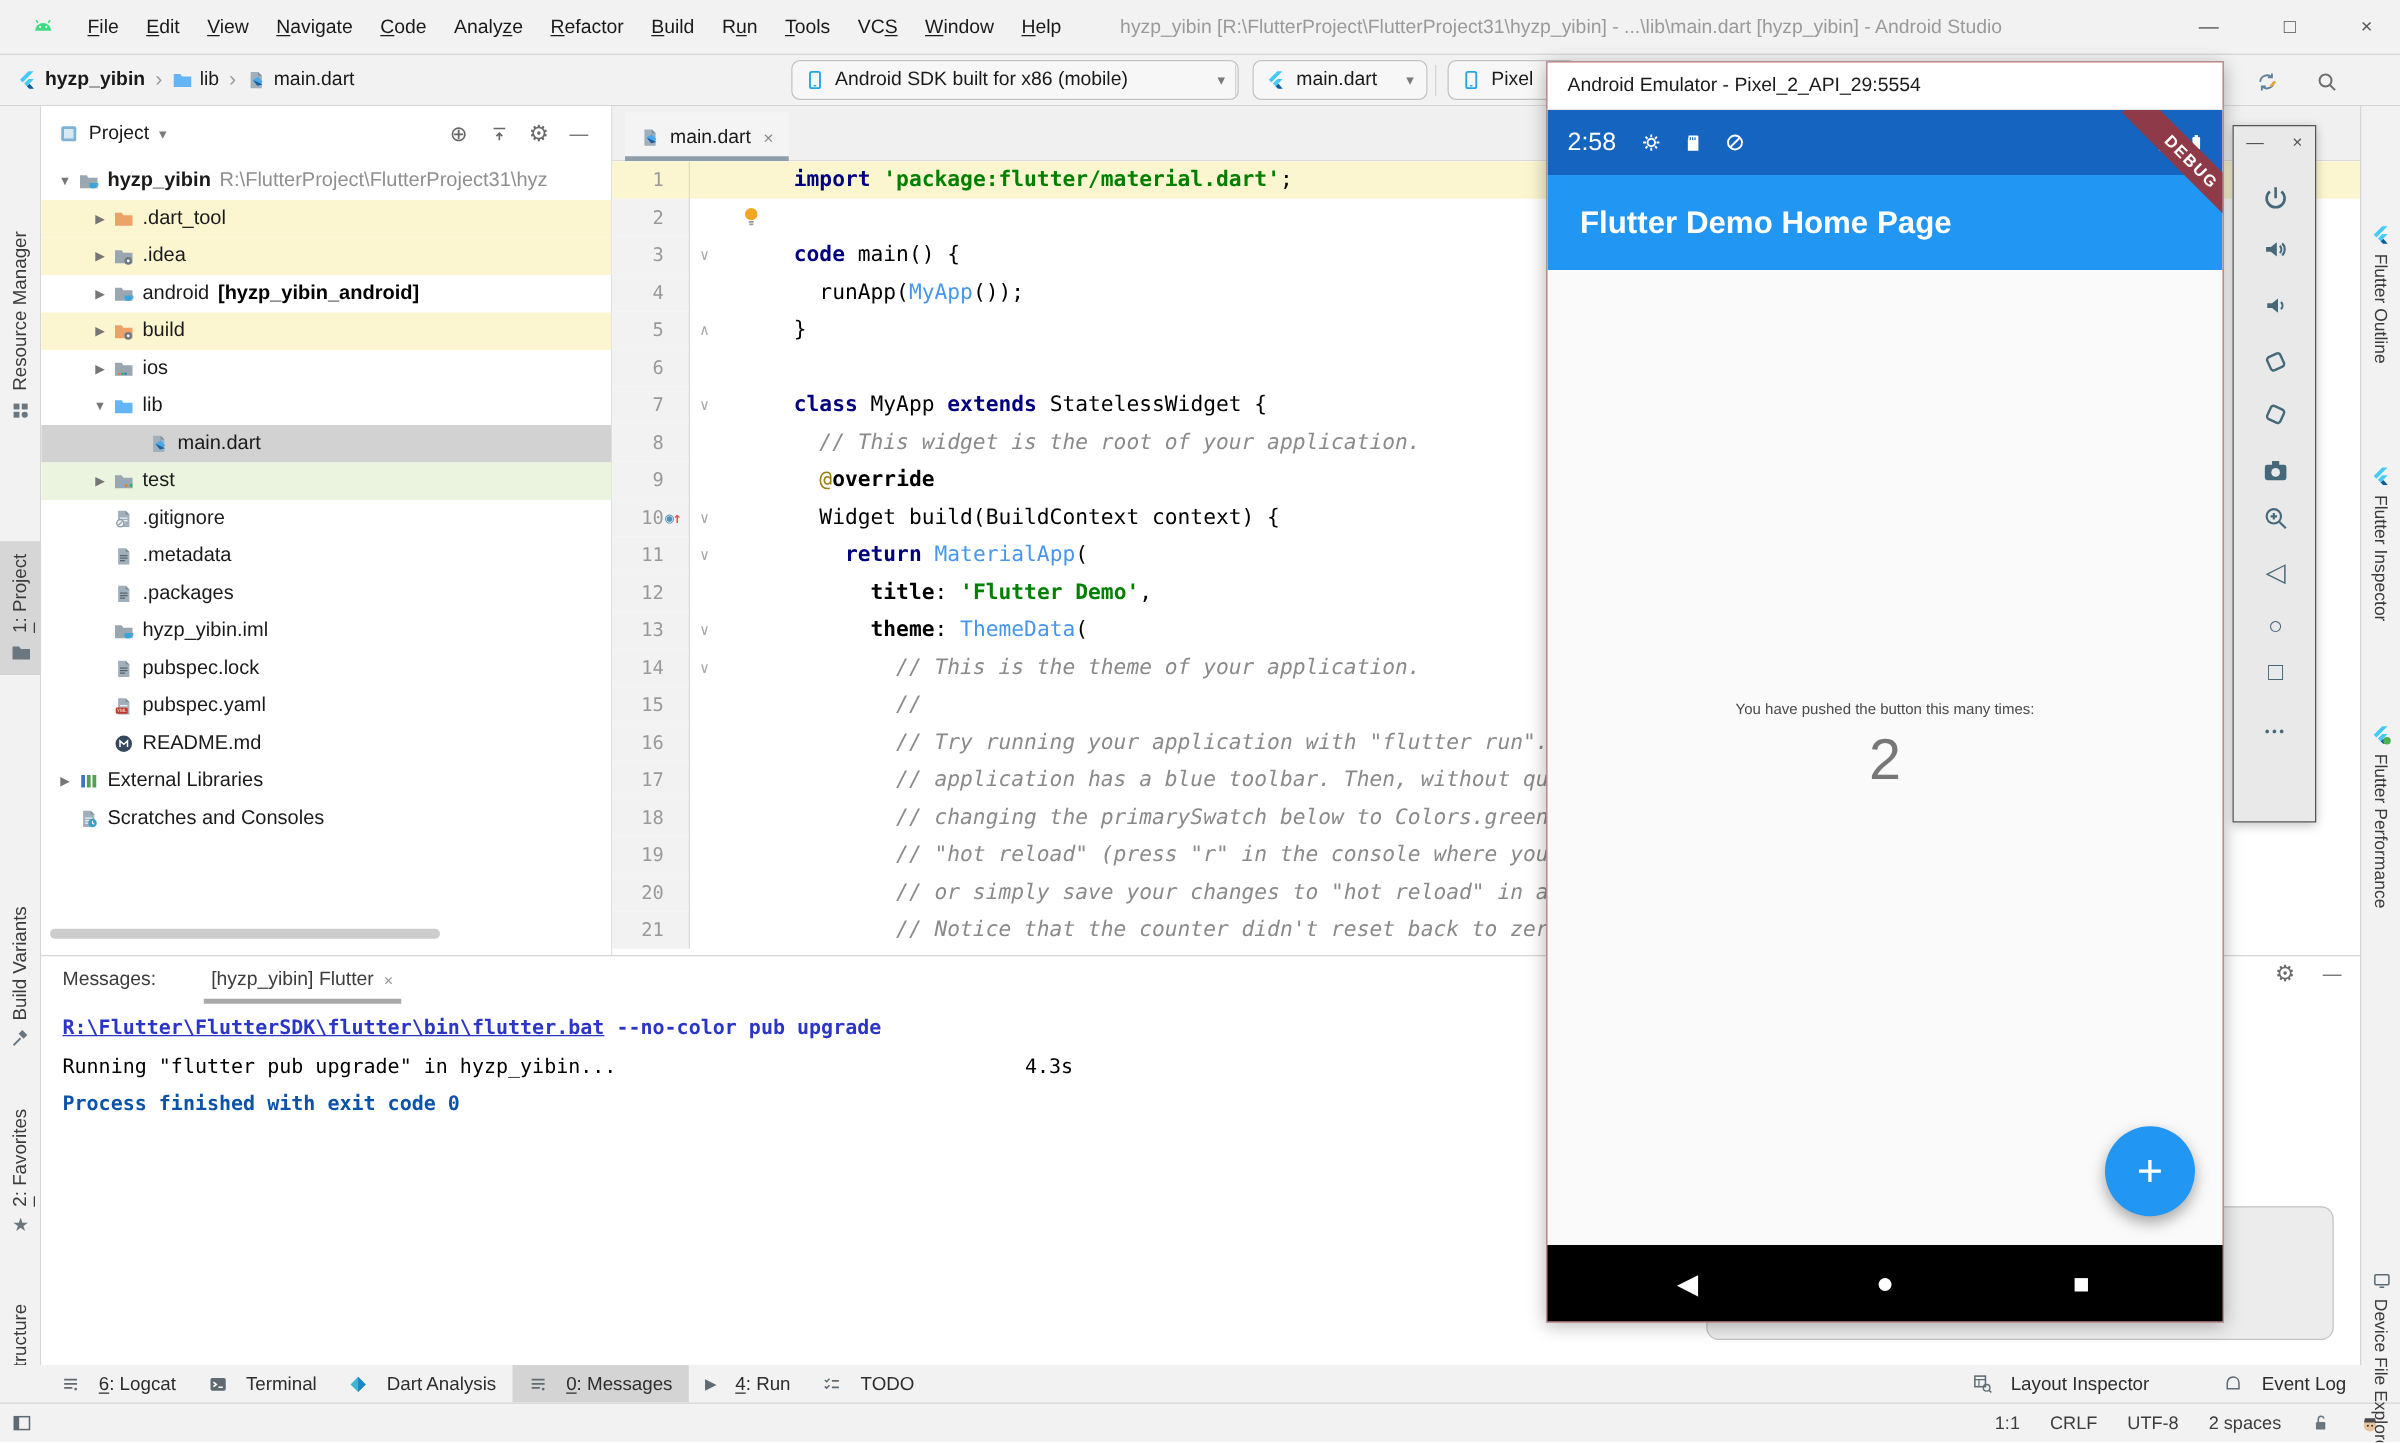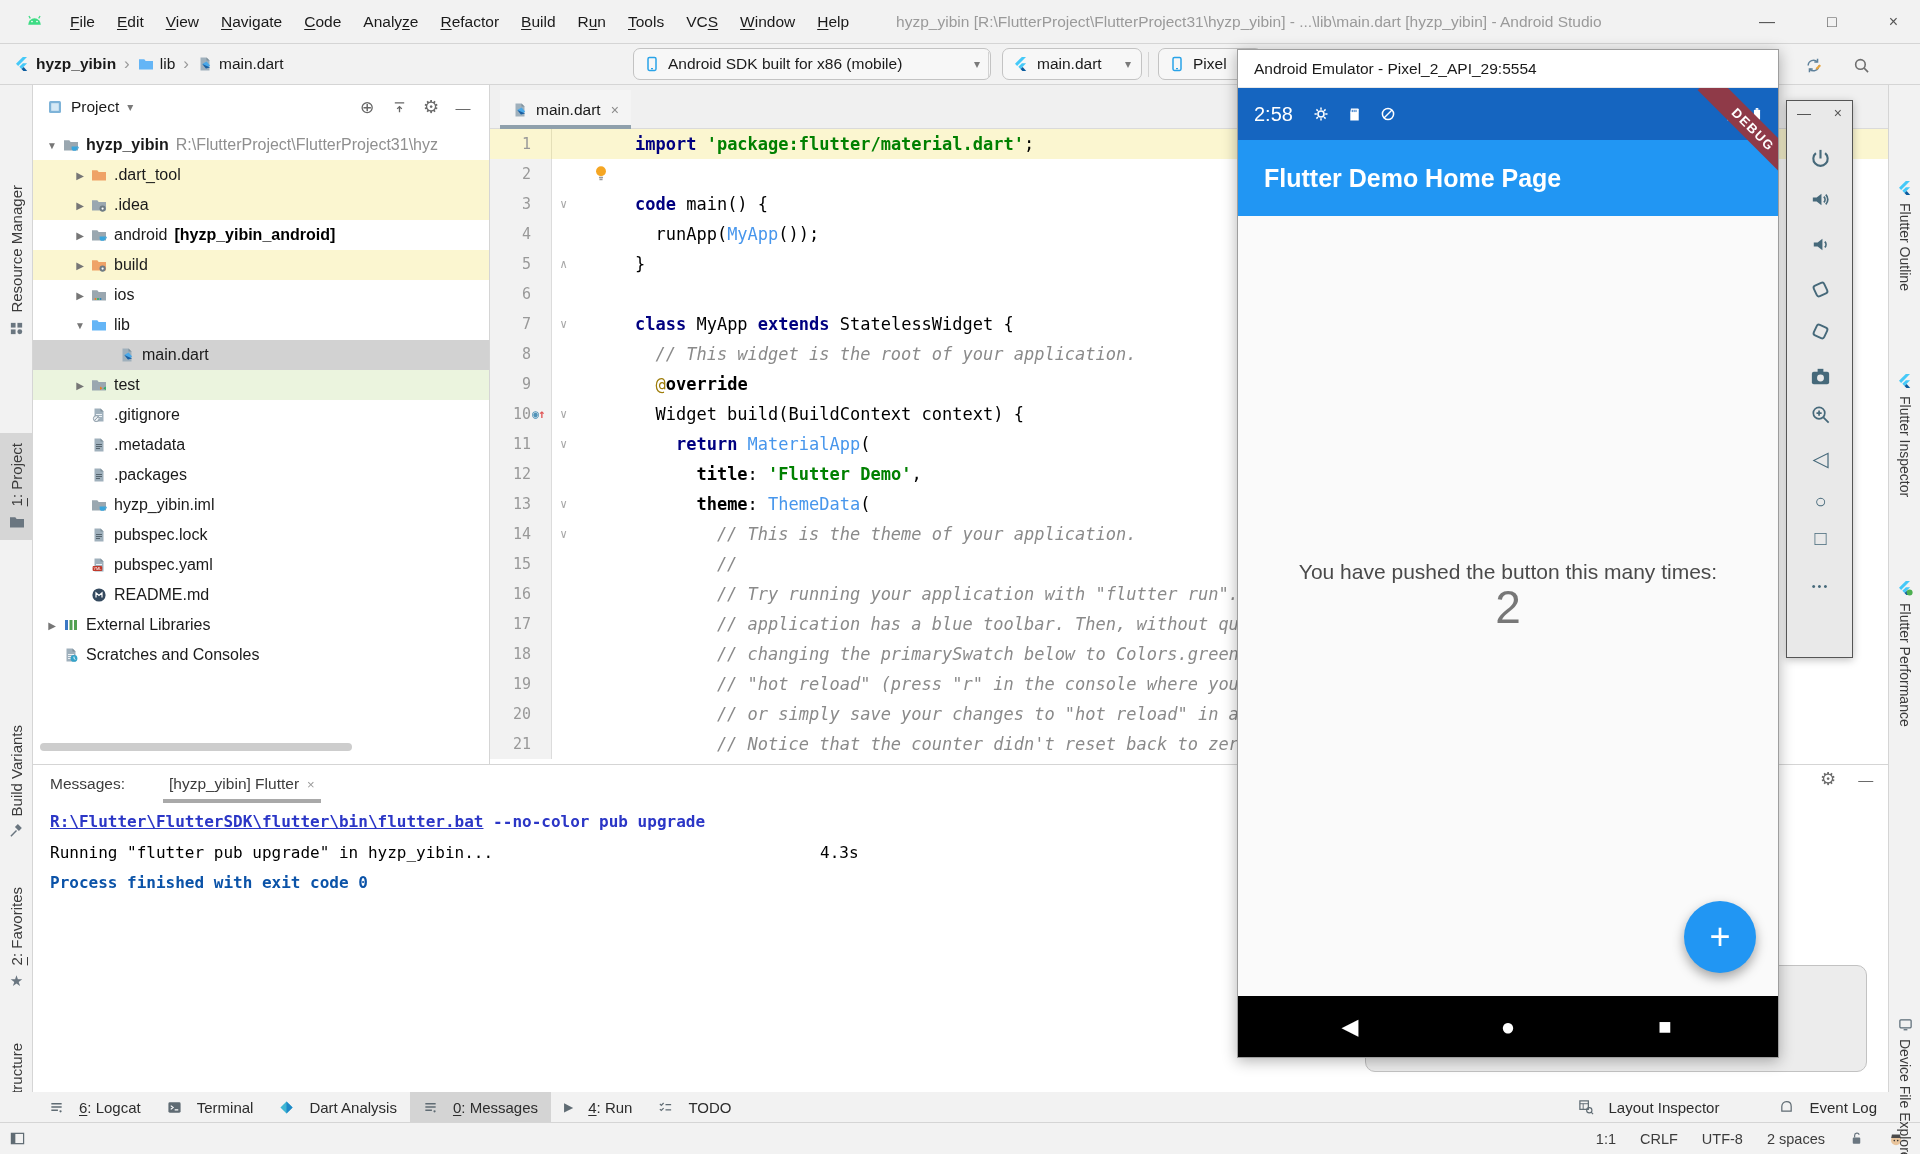--- a/index.html
+++ b/index.html
@@ -113,21 +113,21 @@
              padding-left:16px;font-size:15.5px;color:#1a1a1a;border-bottom:1px solid #E8E8E8;}
   .emu-screen{position:absolute;left:0;top:38px;width:540px;height:908px;overflow:hidden;background:#FAFAFA;}
   .emu-status{position:absolute;left:0;top:0;width:100%;height:52px;background:#1565C0;display:flex;align-items:center;
               color:#fff;padding-left:16px;gap:20px;}
   .emu-time{font-size:20px;}
   .emu-status-right{position:absolute;right:14px;top:0;height:52px;display:flex;align-items:center;gap:10px;}
   .emu-appbar{position:absolute;left:0;top:52px;width:100%;height:76px;background:#2196F3;display:flex;align-items:center;padding-left:26px;}
   .emu-appbar .t{color:#fff;font-size:25px;font-weight:bold;}
   .ribbon{position:absolute;top:30px;right:-42px;transform:rotate(45deg);background:#8F3A48;color:#fff;
           font-size:13px;font-weight:bold;letter-spacing:1.5px;padding:4px 40px;z-index:5;}
-  .emu-body-line{position:absolute;left:0;top:472px;width:100%;text-align:center;font-size:21px;color:#4A4A4A;}
+  .emu-body-line{position:absolute;left:0;top:472px;width:100%;text-align:center;font-size:12px;color:#4A4A4A;}
   .emu-counter{position:absolute;left:0;top:492px;width:100%;text-align:center;font-size:46px;color:#777;}
   .fab{position:absolute;left:446px;top:813px;width:72px;height:72px;border-radius:50%;background:#2196F3;
        color:#fff;font-size:36px;display:flex;align-items:center;justify-content:center;
        box-shadow:0 5px 12px rgba(0,0,0,.35);}
   .emu-nav{position:absolute;left:0;top:946px;width:540px;height:61px;background:#000;}
   .nav-ic{position:absolute;top:0;height:61px;width:40px;display:flex;align-items:center;justify-content:center;color:#fff;font-size:22px;}
 
   
   .emu-panel{position:absolute;left:1786px;top:100px;width:67px;height:558px;background:#E9E9E9;
              border:1px solid #555;z-index:60;box-shadow:0 2px 8px rgba(0,0,0,.25);}

